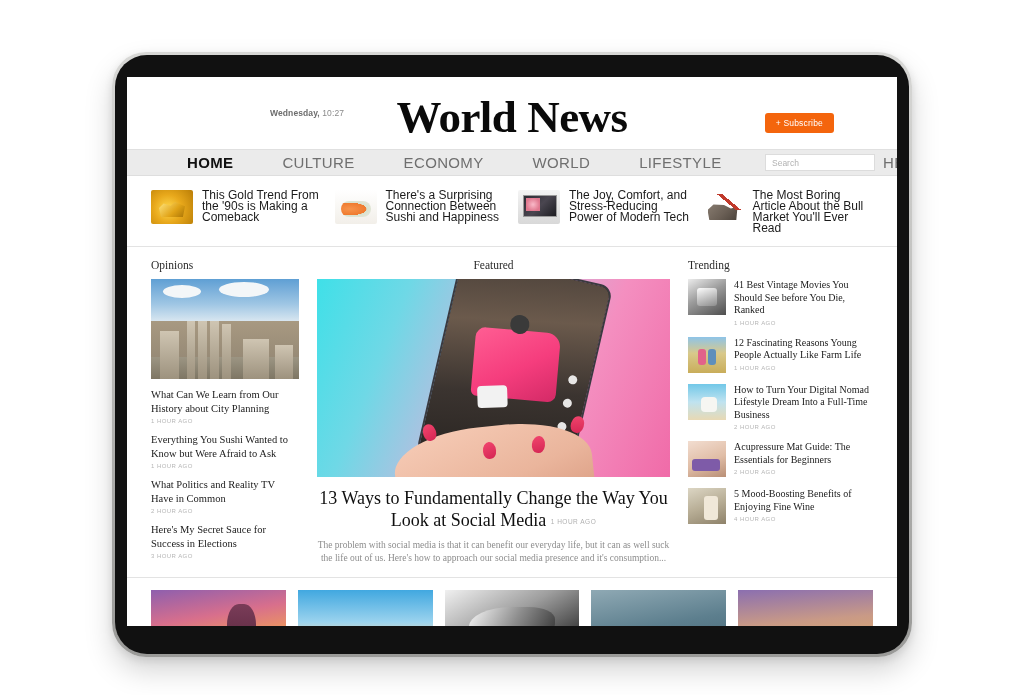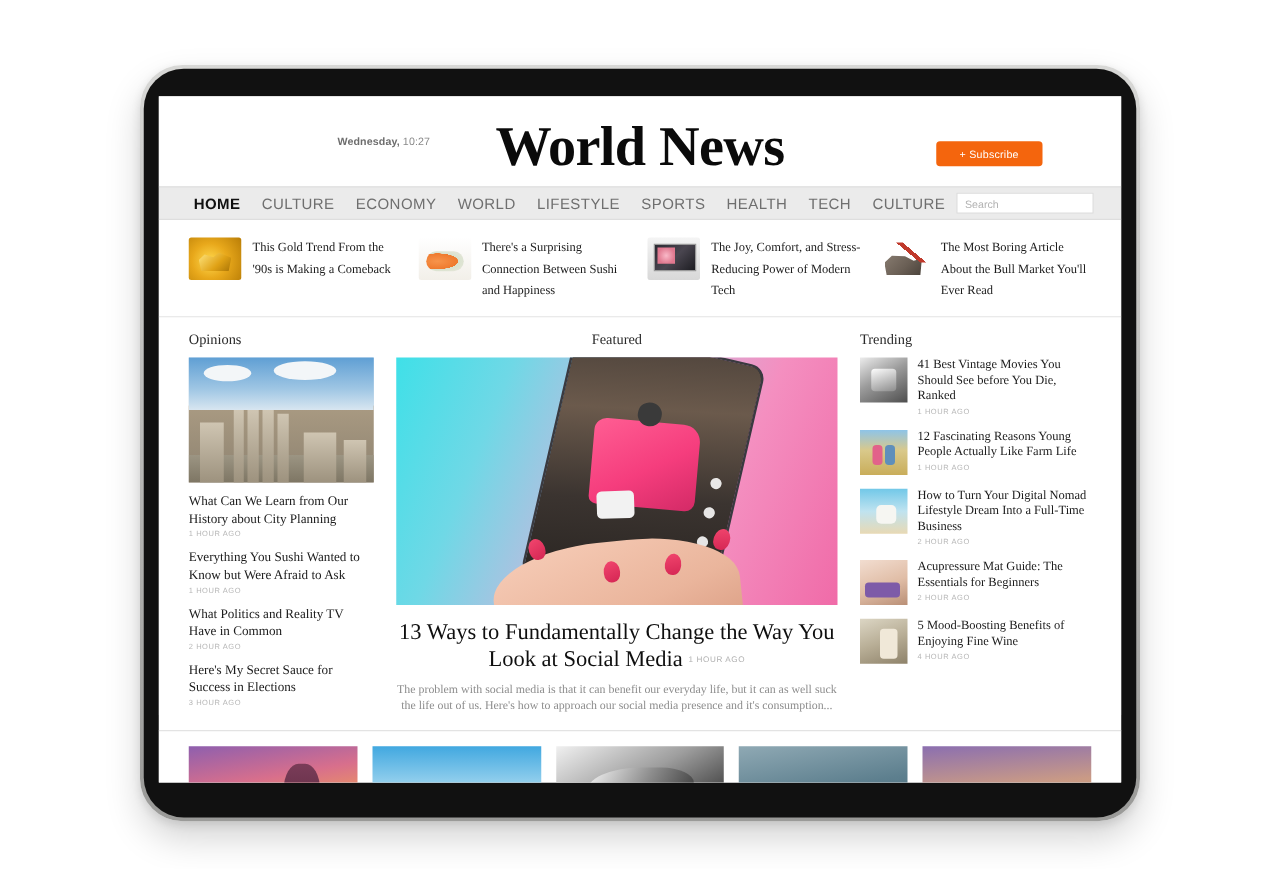--- a/index.html
+++ b/index.html
@@ -71,44 +71,45 @@
   }
   .subscribe {
     position: absolute;
     right: 63px;
     top: 36px;
     background: #f4650d;
     color: #ffffff;
     font-size: 8.5px;
     border: none;
     border-radius: 3px;
-    padding: 5px 19px;
+    padding: 5px 11px;
     cursor: pointer;
     letter-spacing: .2px;
     white-space: nowrap;
   }
 
   
   .navbar {
     height: 27px;
     background: #ebebeb;
     border-top: 1px solid #e0e0e0;
     border-bottom: 1px solid #dedede;
     display: flex;
     align-items: center;
     padding: 0 22px 0 28px;
     position: relative;
   }
   .nav-items { display: flex; gap: 17px; align-items: center; }
   .nav-item {
-    font-size: 12px;
+    font-size: 15px;
     color: #6f6f6f;
     letter-spacing: .35px;
     cursor: pointer;
     white-space: nowrap;
+    margin-left: 32px;
   }
   .nav-item.active { color: #111111; font-weight: 700; }
   .search-box {
     position: absolute;
     right: 22px;
     top: 4px;
     width: 110px;
     height: 17px;
     background: #ffffff;
     border: 1px solid #dcdcdc;
@@ -129,23 +130,23 @@
   }
   .topstory { display: flex; gap: 9px; flex: 1; align-items: flex-start; }
   .topstory-thumb {
     width: 42px; height: 34px;
     flex-shrink: 0;
     border-radius: 2px;
     position: relative;
     overflow: hidden;
   }
   .topstory-title {
-    font-family: Liberation Serif, serif;
-    font-size: 10px;
-    line-height: 17px;
+    font-family: Liberation Sans, sans-serif;
+    font-size: 12px;
+    line-height: 11px;
     color: #1b1b1b;
     cursor: pointer;
   }
 
   
   .art-gold { background: radial-gradient(circle at 40% 55%, #ffd84d 0%, #e8a81b 45%, #b97d06 100%); }
   .art-gold::after {
     content:""; position:absolute; left:8px; top:12px; width:26px; height:15px;
     background:
       linear-gradient(135deg,#ffe680 0%,#e0a216 60%,#a97406 100%);

